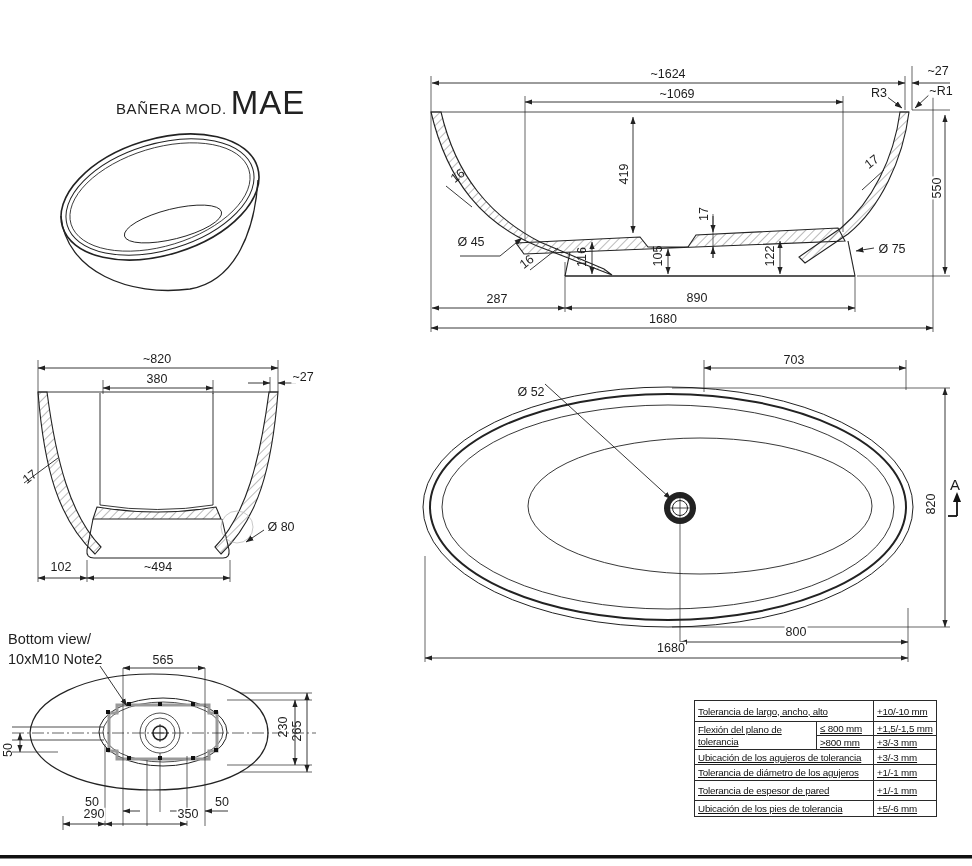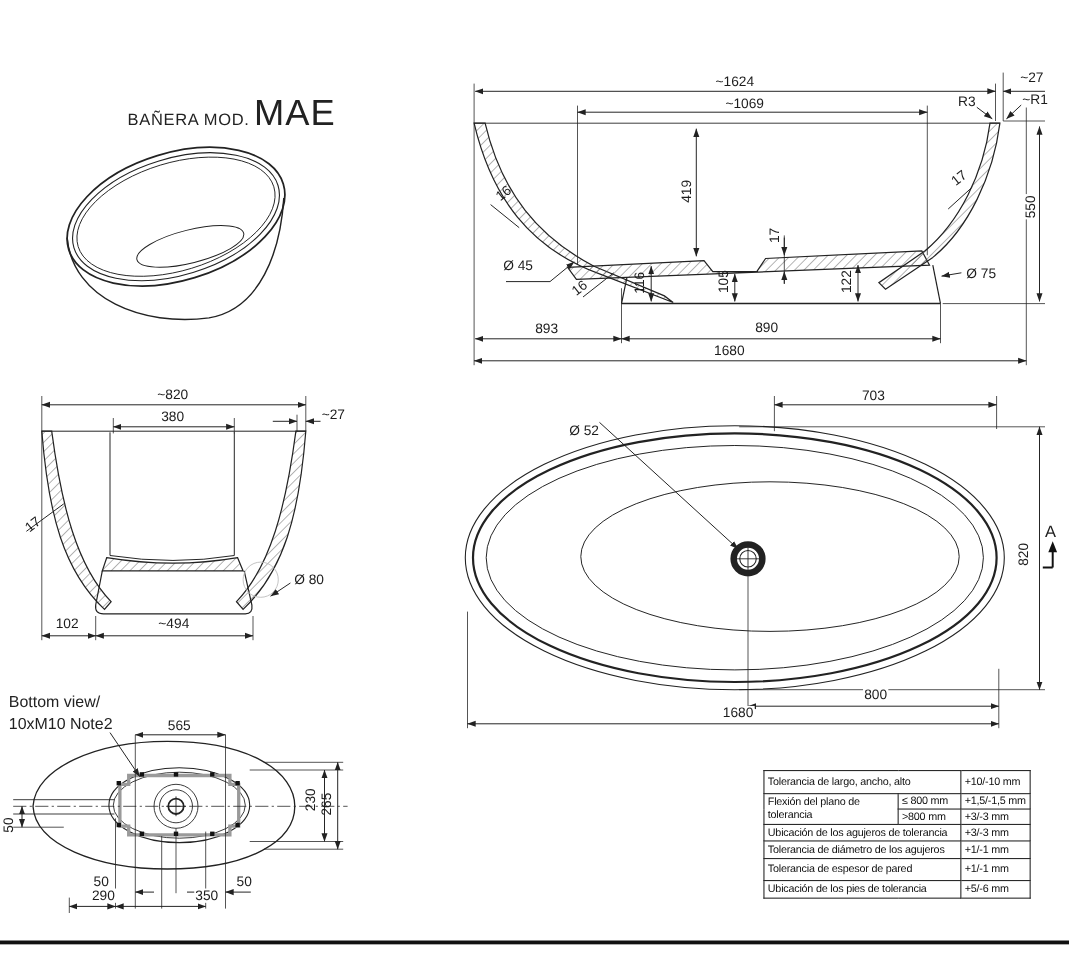--- a/index.html
+++ b/index.html
@@ -10,21 +10,21 @@
        color:#1c1c1c;background:#fff;padding:0 1px;line-height:1;}
   .v{transform:translate(-50%,-50%) rotate(-90deg);}
   .a{transform:translate(-50%,-50%) rotate(-38deg);background:transparent;}
   .nobg{background:transparent;}
   .cap{position:absolute;font-size:14.5px;color:#222;white-space:nowrap;line-height:1;}
   #title{position:absolute;left:85px;top:84px;display:flex;align-items:baseline;color:#222;margin-left:31px;}
   #title .pre{font-size:15px;letter-spacing:.6px;}
   #title .mod{font-size:33px;letter-spacing:1px;margin-left:4px;font-weight:400;}
   #tol{position:absolute;left:694px;top:700px;border-collapse:collapse;table-layout:fixed;}
   #tol td{border:1.6px solid #2a2a2a;font-size:9.8px;letter-spacing:-.2px;color:#111;
-          padding:0 3px;white-space:nowrap;overflow:hidden;background:#fff;}
+          padding:0 3px;white-space:nowrap;overflow:hidden;background:#fff;text-decoration:underline;}
   #tol .val{text-align:left;}
   .r1 td{height:20px}.rs td{height:13px}.r3 td{height:14px}.r4 td{height:15px}
   .r5 td{height:19px}.r6 td{height:15px}
 </style>
 </head>
 <body>
 
 <div id="sheet">
 
 <svg width="972" height="866" viewBox="0 0 972 866">
@@ -246,21 +246,21 @@
 <span class="dim a" style="left:458px;top:176px">16</span>
 <span class="dim a" style="left:872px;top:162px">17</span>
 <span class="dim v" style="left:937px;top:188px">550</span>
 <span class="dim" style="left:471px;top:242px">Ø 45</span>
 <span class="dim" style="left:892px;top:249px">Ø 75</span>
 <span class="dim v nobg" style="left:582px;top:257px">116</span>
 <span class="dim v nobg" style="left:658px;top:256px">105</span>
 <span class="dim v nobg" style="left:704px;top:214px">17</span>
 <span class="dim v nobg" style="left:770px;top:256px">122</span>
 <span class="dim a" style="left:527px;top:262px">16</span>
-<span class="dim" style="left:497px;top:299px">893</span>
+<span class="dim" style="left:497px;top:299px">287</span>
 <span class="dim" style="left:697px;top:298px">890</span>
 <span class="dim" style="left:663px;top:319px">1680</span>
 
 <span class="dim" style="left:157px;top:359px">~820</span>
 <span class="dim" style="left:157px;top:379px">380</span>
 <span class="dim" style="left:303px;top:377px">~27</span>
 <span class="dim a" style="left:30px;top:477px">17</span>
 <span class="dim" style="left:281px;top:527px">Ø 80</span>
 <span class="dim" style="left:61px;top:567px">102</span>
 <span class="dim" style="left:158px;top:567px">~494</span>

